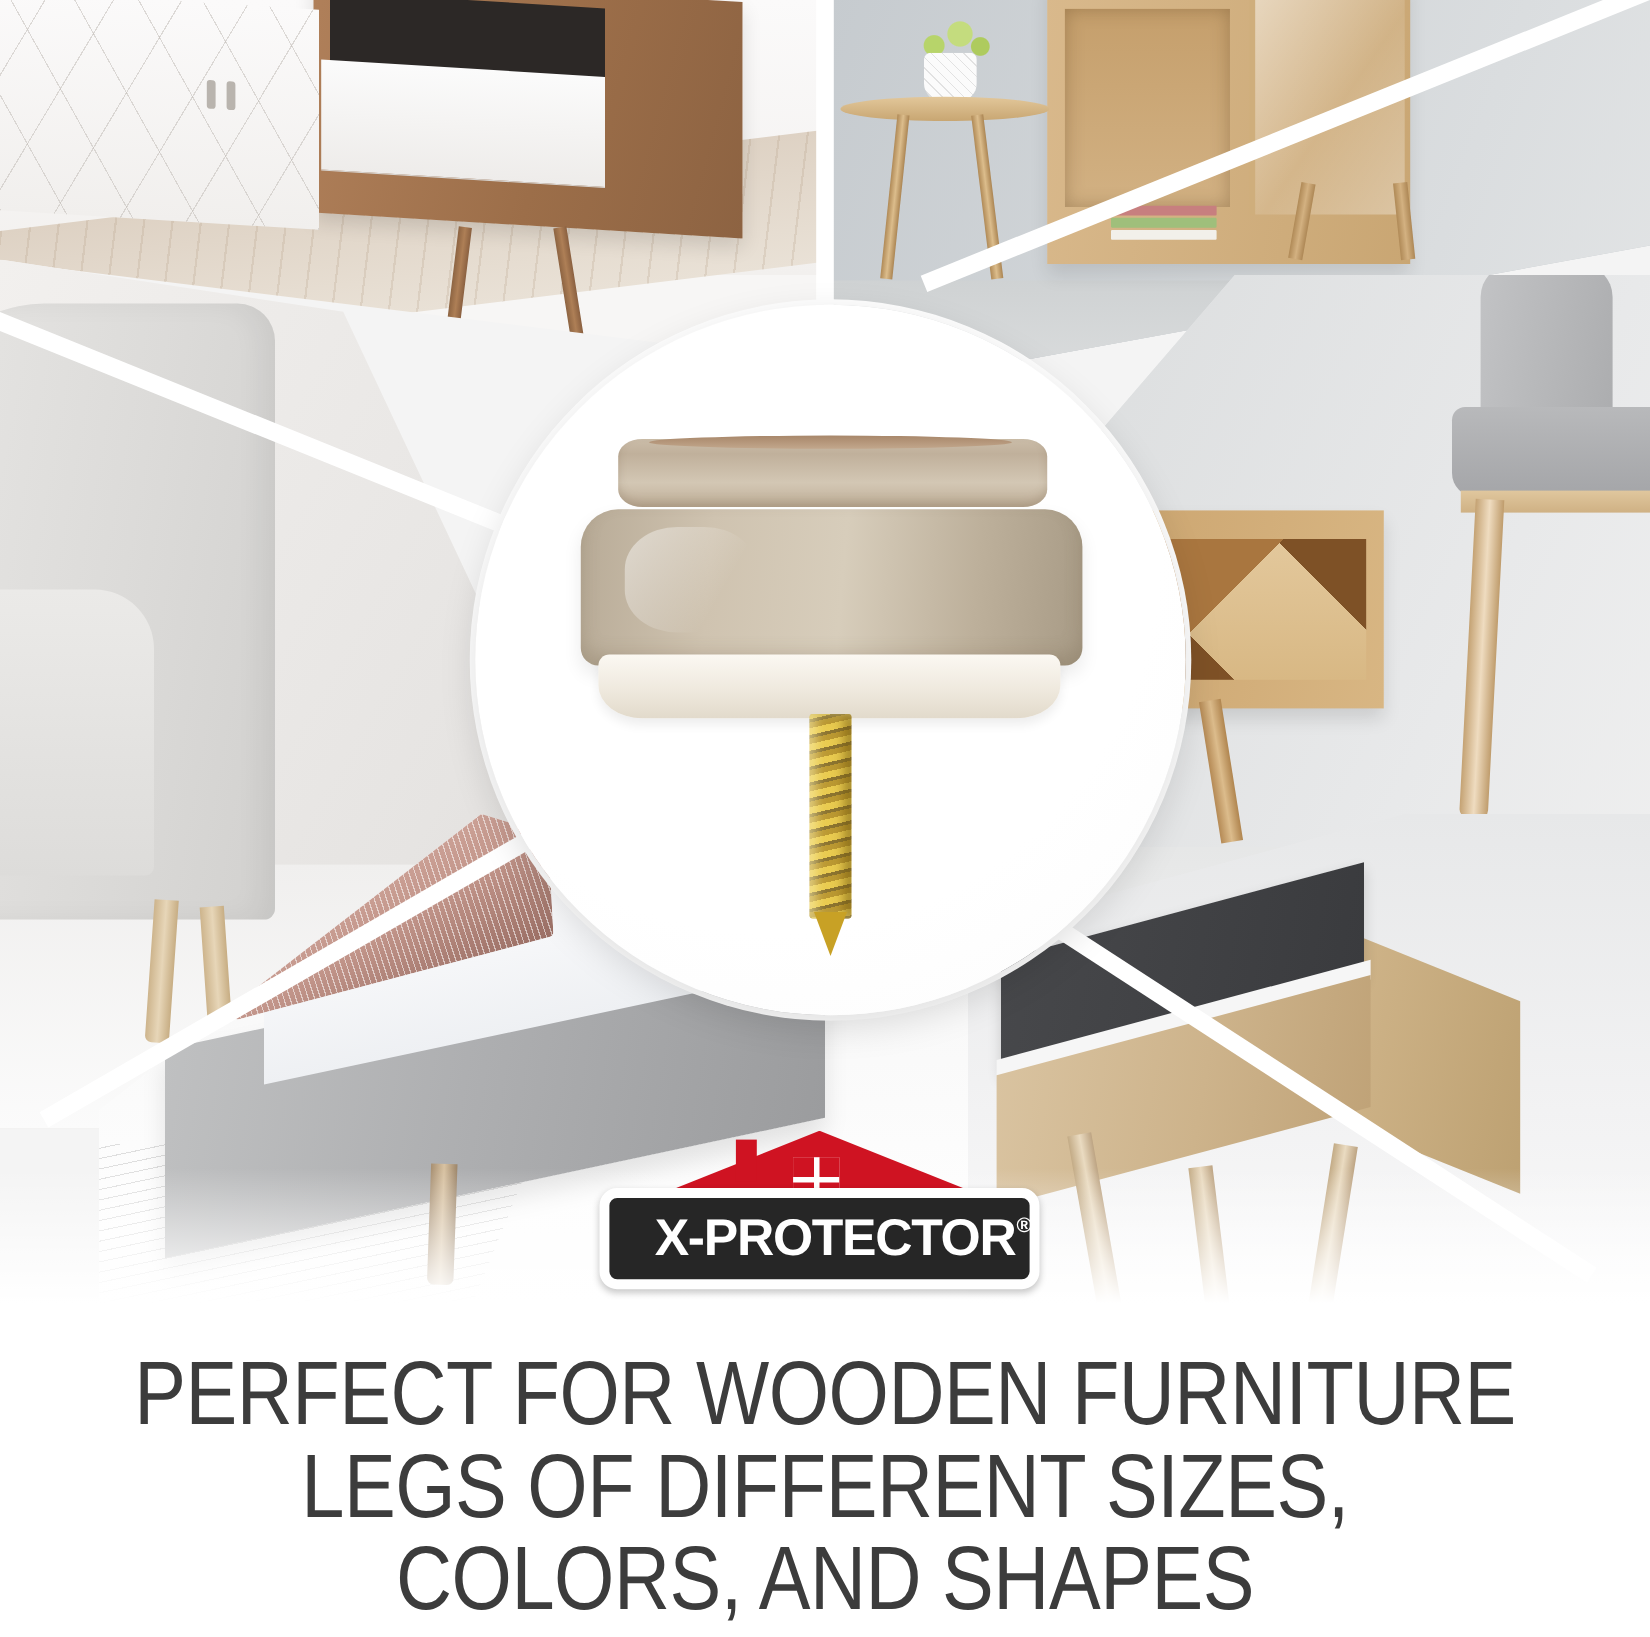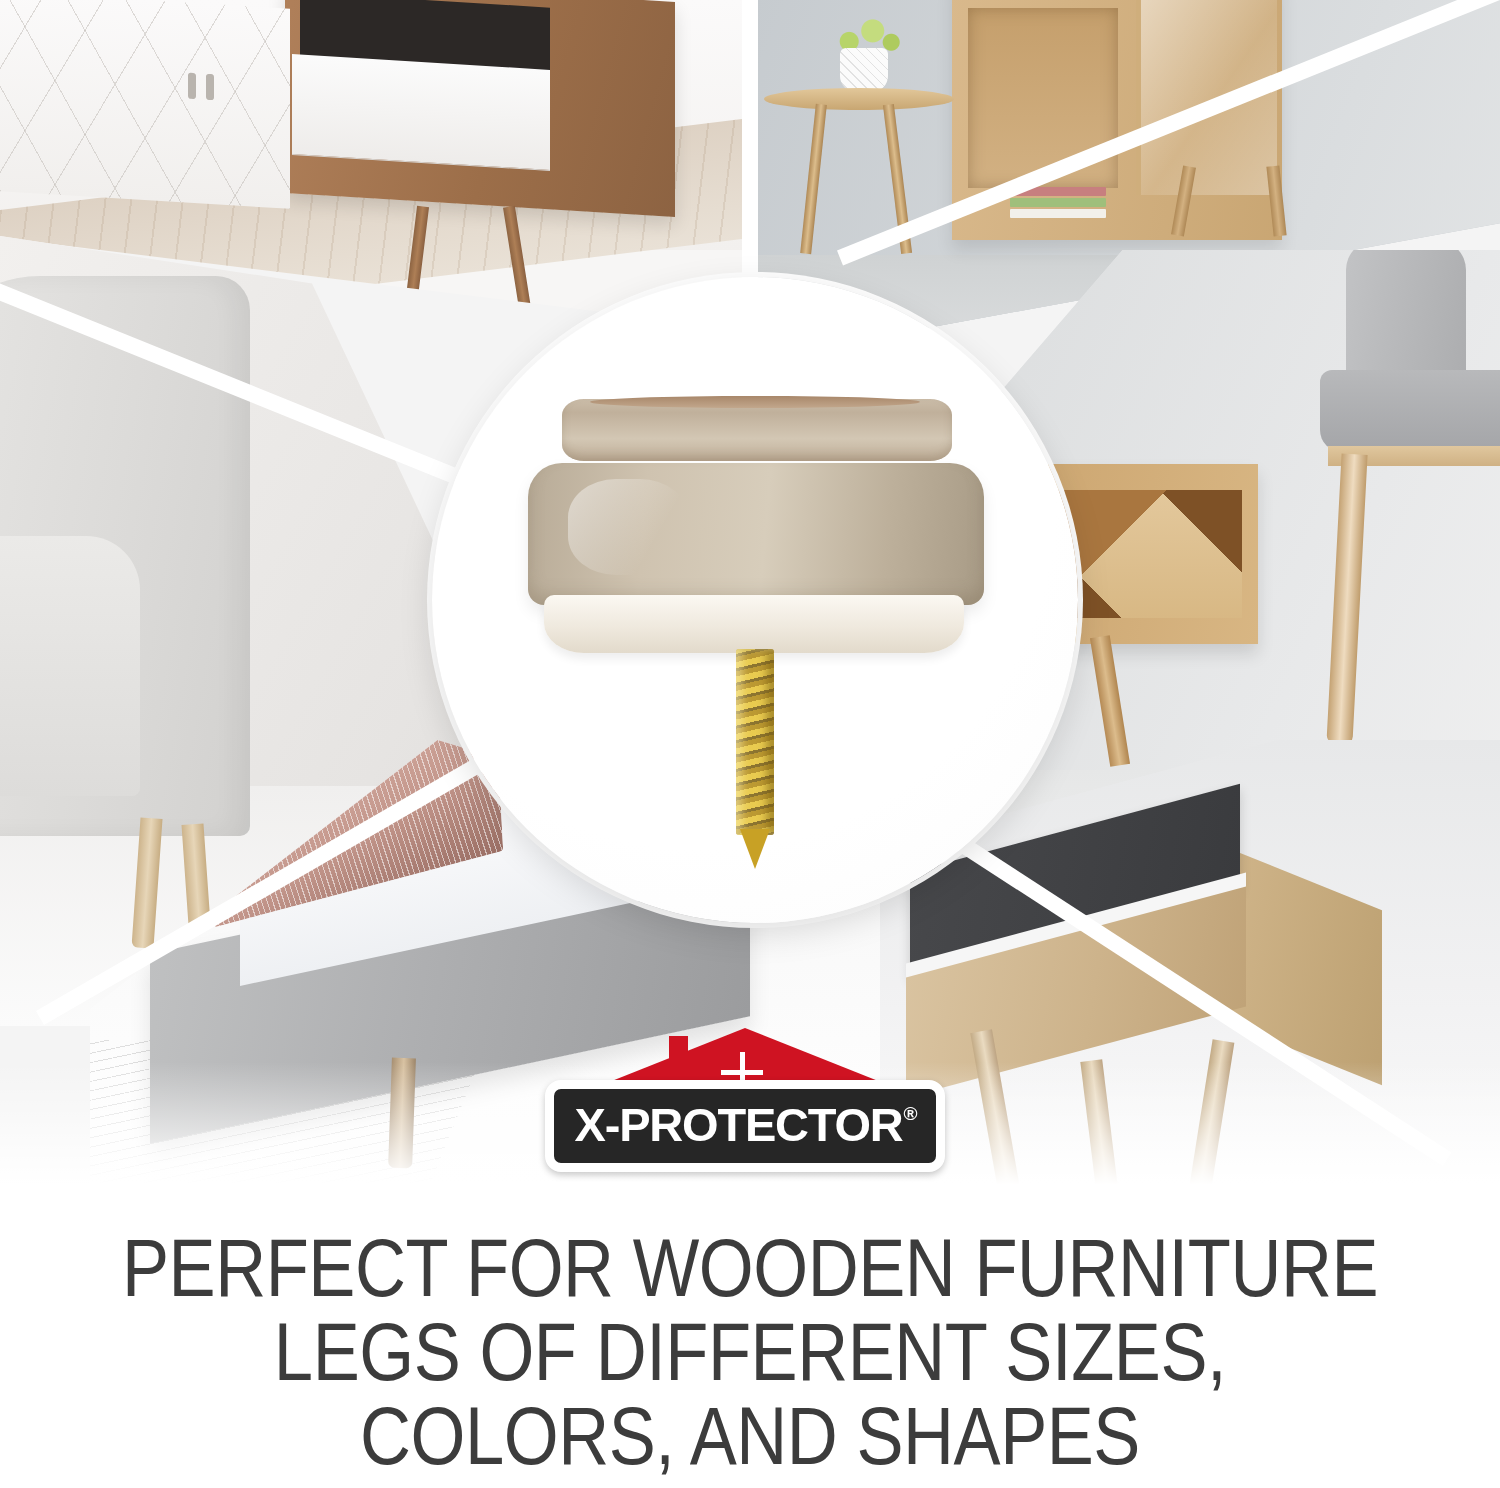--- a/index.html
+++ b/index.html
@@ -418,21 +418,21 @@
     gap: 5px;
   }
   .logo-window i { background: var(--brand-red, #cf1322); display: block; }
   .logo-plate {
     position: absolute; left: 0; top: 52px; width: 400px; height: 92px;
     border-radius: 16px;
     background: #262626;
     border: 9px solid #ffffff;
     box-sizing: border-box;
     box-shadow: 0 3px 7px rgba(0,0,0,.22);
-    display: flex; align-items: center; justify-content: center;
+    display: flex; align-items: center; justify-content: flex-end;
   }
   .logo-text {
     color: #ffffff;
     font-family: "Liberation Sans", sans-serif;
     font-weight: bold;
     font-size: 47px;
     letter-spacing: -1.2px;
     line-height: 1;
     white-space: nowrap;
     position: relative;

